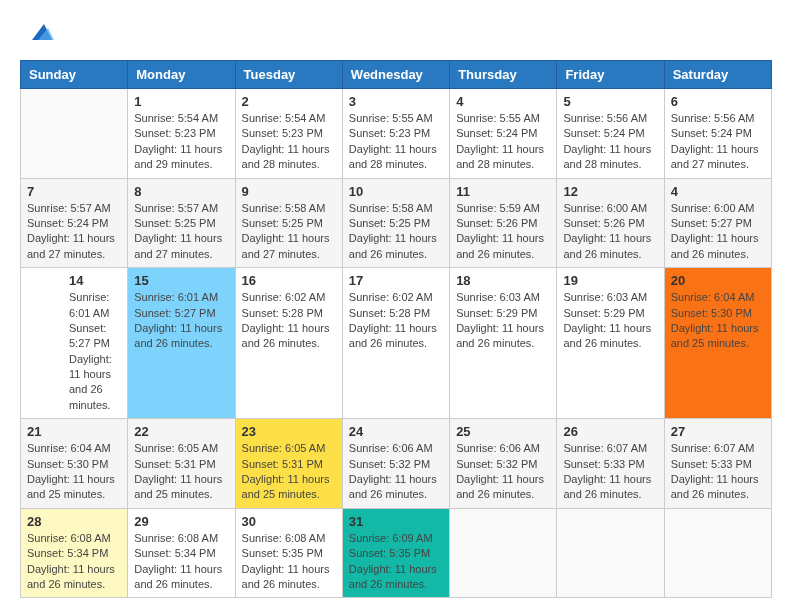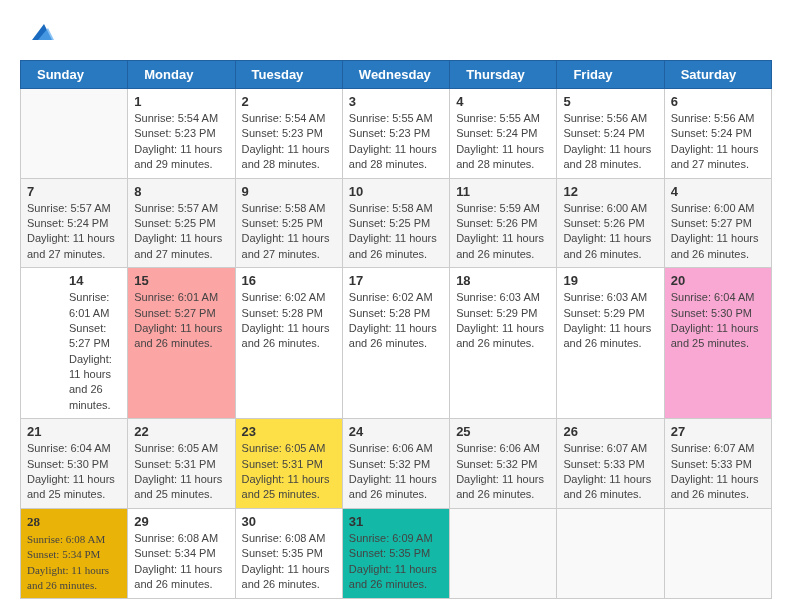--- a/index.html
+++ b/index.html
@@ -53,21 +53,21 @@
       color: #555;
     }
     .calendar {
       width: 100%;
       border-collapse: collapse;
       border: 1px solid #ccc;
     }
     .calendar th {
       background: #2979c0;
       color: #fff;
-      padding: 6px 16px;
+      padding: 6px 8px;
       text-align: left;
       font-size: 13px;
       border: 1px solid #2060a0;
     }
     .calendar td {
       border: 1px solid #ccc;
       vertical-align: top;
       padding: 5px 6px;
       width: 14.28%;
       min-height: 80px;
@@ -183,41 +183,41 @@
         <td style="background: rgb(245, 245, 245);">
           <span class="day-number">4</span>
           <div class="day-info">Sunrise: 6:00 AM<br>Sunset: 5:27 PM<br>Daylight: 11 hours<br>and 26 minutes.</div>
         </td>
       </tr>
       <tr>
         <td style="background: rgb(255, 255, 255); padding-left: 48px;">
           <span class="day-number">14</span>
           <div class="day-info">Sunrise: 6:01 AM<br>Sunset: 5:27 PM<br>Daylight: 11 hours<br>and 26 minutes.</div>
         </td>
-        <td style="background: #fca5a5;">
+        <td style="background: #7dd3fc;">
           <span class="day-number">15</span>
           <div class="day-info">Sunrise: 6:01 AM<br>Sunset: 5:27 PM<br>Daylight: 11 hours<br>and 26 minutes.</div>
         </td>
         <td style="background: rgb(255, 255, 255);">
           <span class="day-number">16</span>
           <div class="day-info">Sunrise: 6:02 AM<br>Sunset: 5:28 PM<br>Daylight: 11 hours<br>and 26 minutes.</div>
         </td>
         <td style="background: rgb(255, 255, 255);">
           <span class="day-number">17</span>
           <div class="day-info">Sunrise: 6:02 AM<br>Sunset: 5:28 PM<br>Daylight: 11 hours<br>and 26 minutes.</div>
         </td>
         <td style="background: rgb(255, 255, 255);">
           <span class="day-number">18</span>
           <div class="day-info">Sunrise: 6:03 AM<br>Sunset: 5:29 PM<br>Daylight: 11 hours<br>and 26 minutes.</div>
         </td>
         <td style="background: rgb(255, 255, 255);">
           <span class="day-number">19</span>
           <div class="day-info">Sunrise: 6:03 AM<br>Sunset: 5:29 PM<br>Daylight: 11 hours<br>and 26 minutes.</div>
         </td>
-        <td style="background: #f9a8d4; margin-top: 48px;">
+        <td style="background: #f97316; margin-top: 48px;">
           <span class="day-number">20</span>
           <div class="day-info">Sunrise: 6:04 AM<br>Sunset: 5:30 PM<br>Daylight: 11 hours<br>and 25 minutes.</div>
         </td>
       </tr>
       <tr>
         <td style="background: rgb(245, 245, 245);">
           <span class="day-number">21</span>
           <div class="day-info">Sunrise: 6:04 AM<br>Sunset: 5:30 PM<br>Daylight: 11 hours<br>and 25 minutes.</div>
         </td>
         <td style="background: rgb(245, 245, 245);">
@@ -239,21 +239,21 @@
         <td style="background: rgb(245, 245, 245);">
           <span class="day-number">26</span>
           <div class="day-info">Sunrise: 6:07 AM<br>Sunset: 5:33 PM<br>Daylight: 11 hours<br>and 26 minutes.</div>
         </td>
         <td style="background: rgb(245, 245, 245);">
           <span class="day-number">27</span>
           <div class="day-info">Sunrise: 6:07 AM<br>Sunset: 5:33 PM<br>Daylight: 11 hours<br>and 26 minutes.</div>
         </td>
       </tr>
       <tr>
-        <td style="background: #eab308; font-family: Liberation Serif, serif;">
+        <td style="background: #fef9c3;">
           <span class="day-number">28</span>
           <div class="day-info">Sunrise: 6:08 AM<br>Sunset: 5:34 PM<br>Daylight: 11 hours<br>and 26 minutes.</div>
         </td>
         <td style="background: rgb(255, 255, 255);">
           <span class="day-number">29</span>
           <div class="day-info">Sunrise: 6:08 AM<br>Sunset: 5:34 PM<br>Daylight: 11 hours<br>and 26 minutes.</div>
         </td>
         <td style="background: rgb(255, 255, 255);">
           <span class="day-number">30</span>
           <div class="day-info">Sunrise: 6:08 AM<br>Sunset: 5:35 PM<br>Daylight: 11 hours<br>and 26 minutes.</div>

